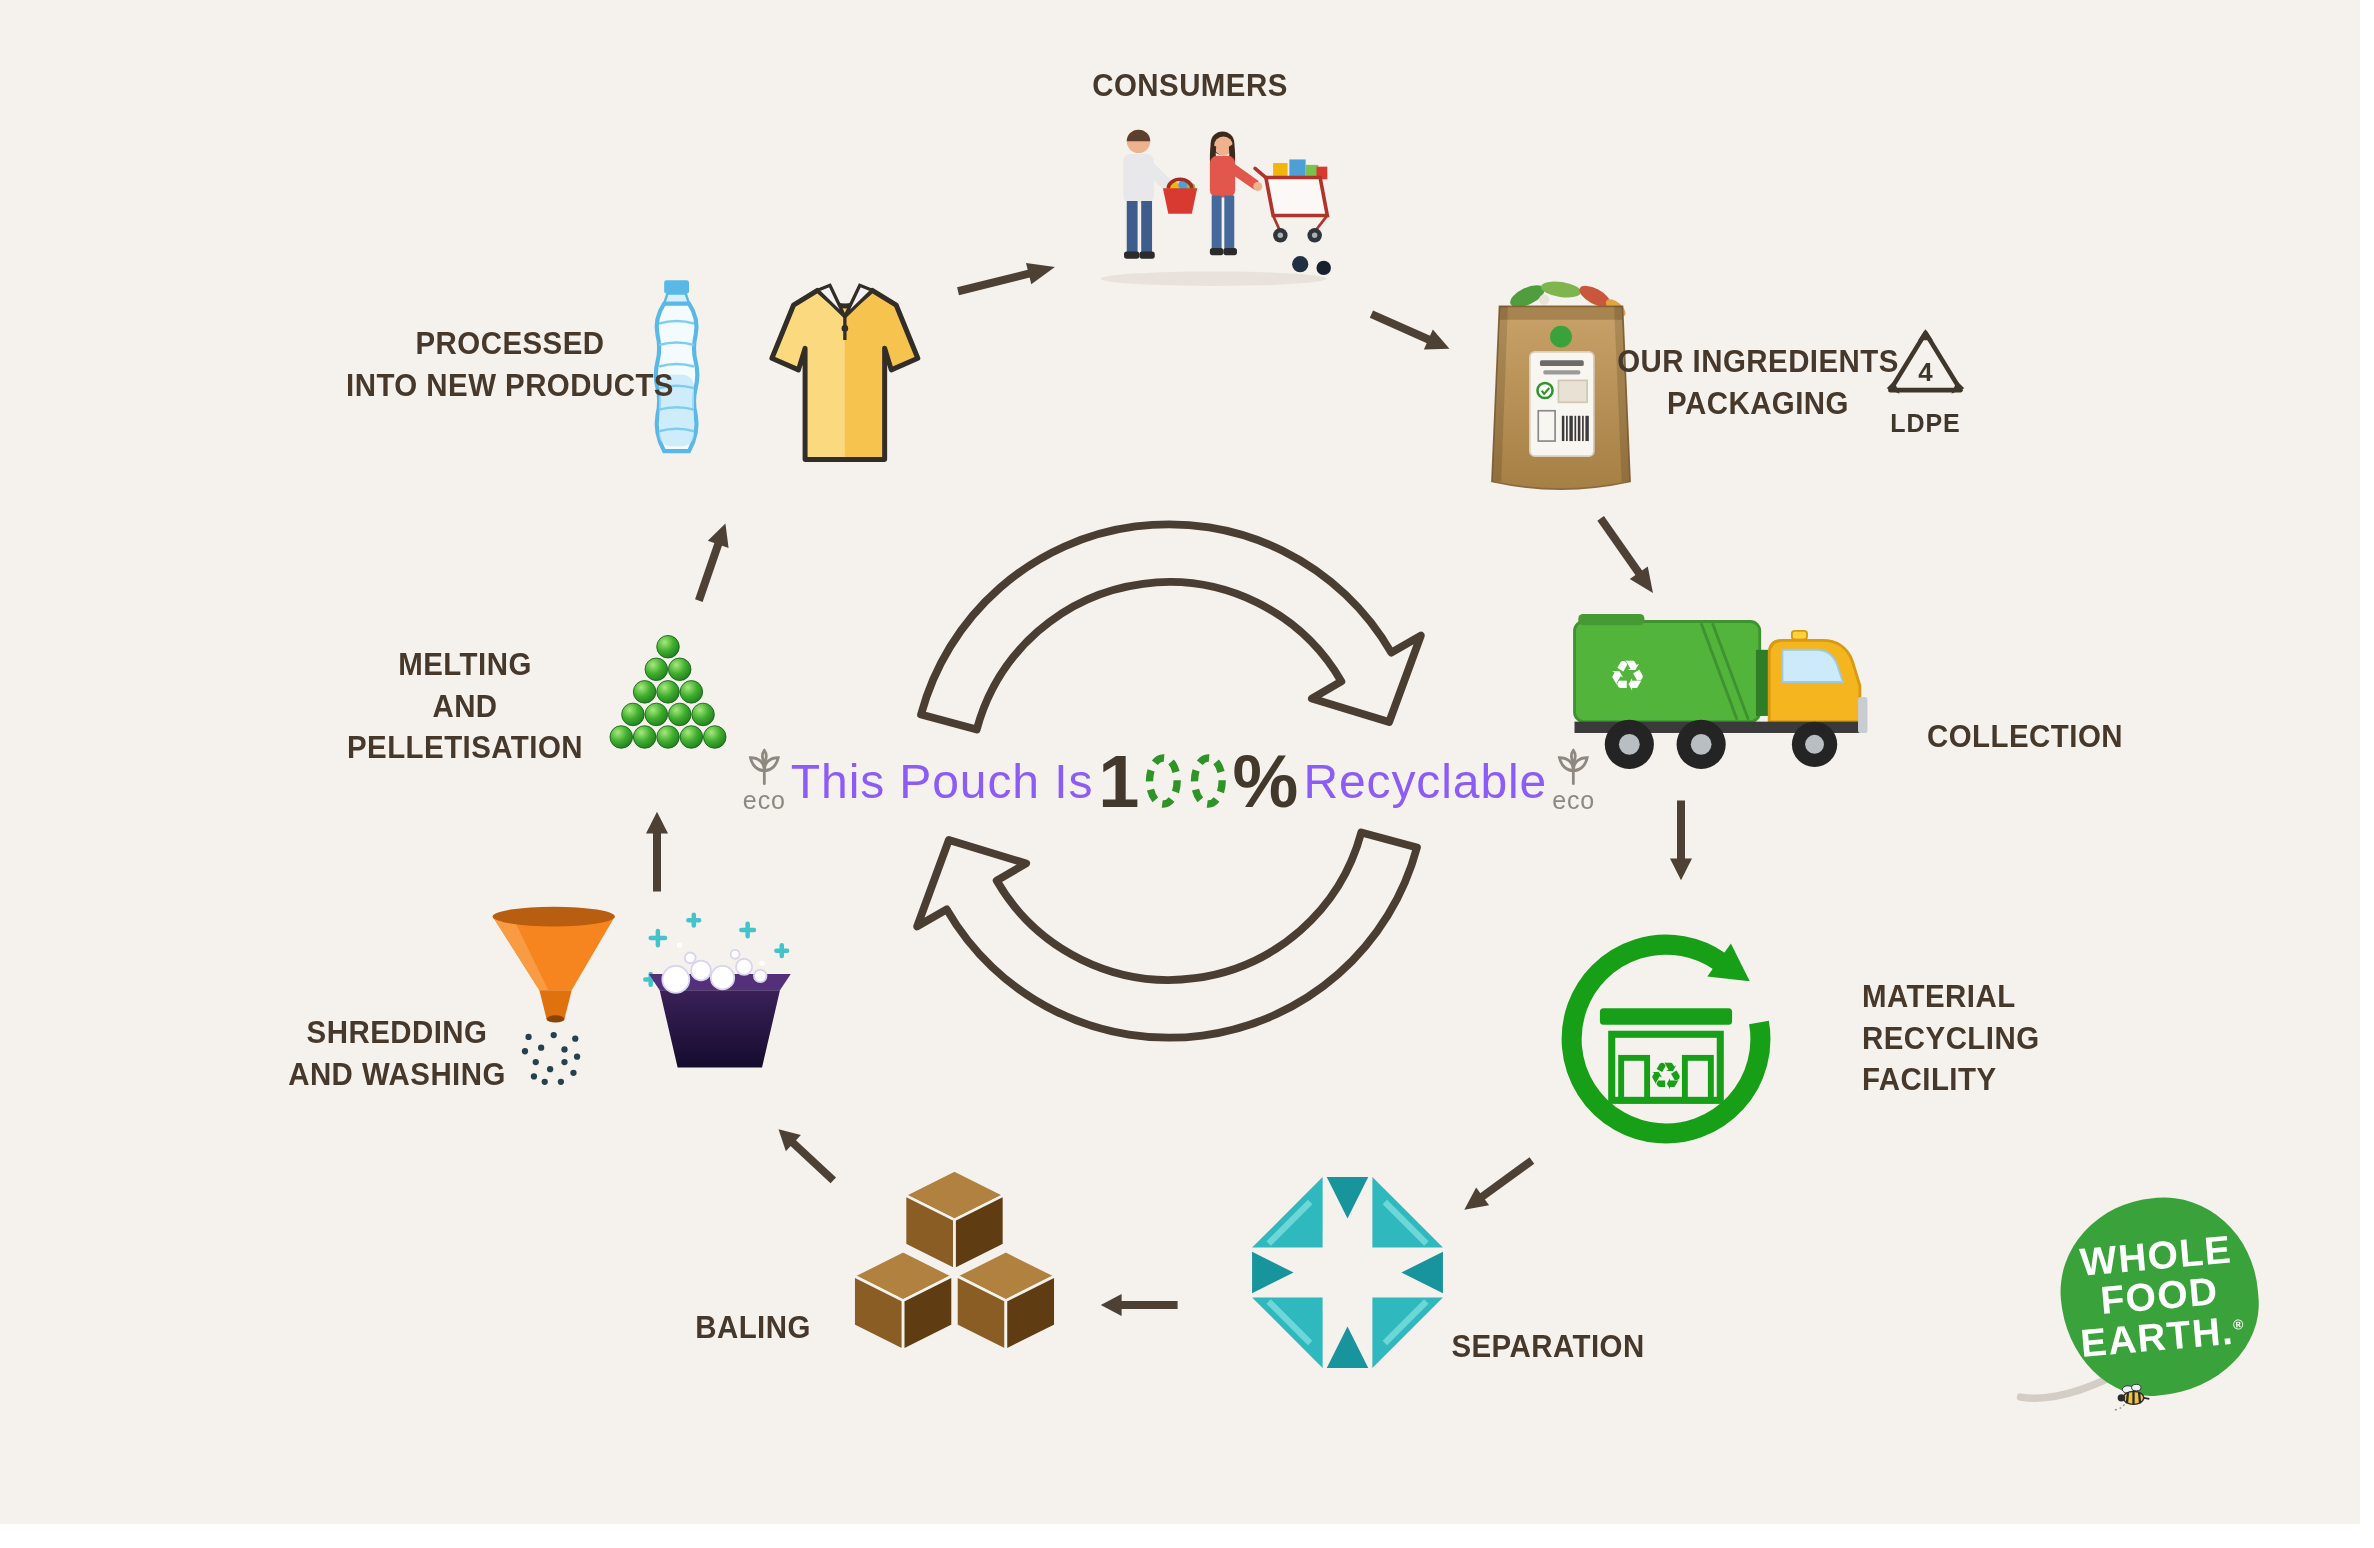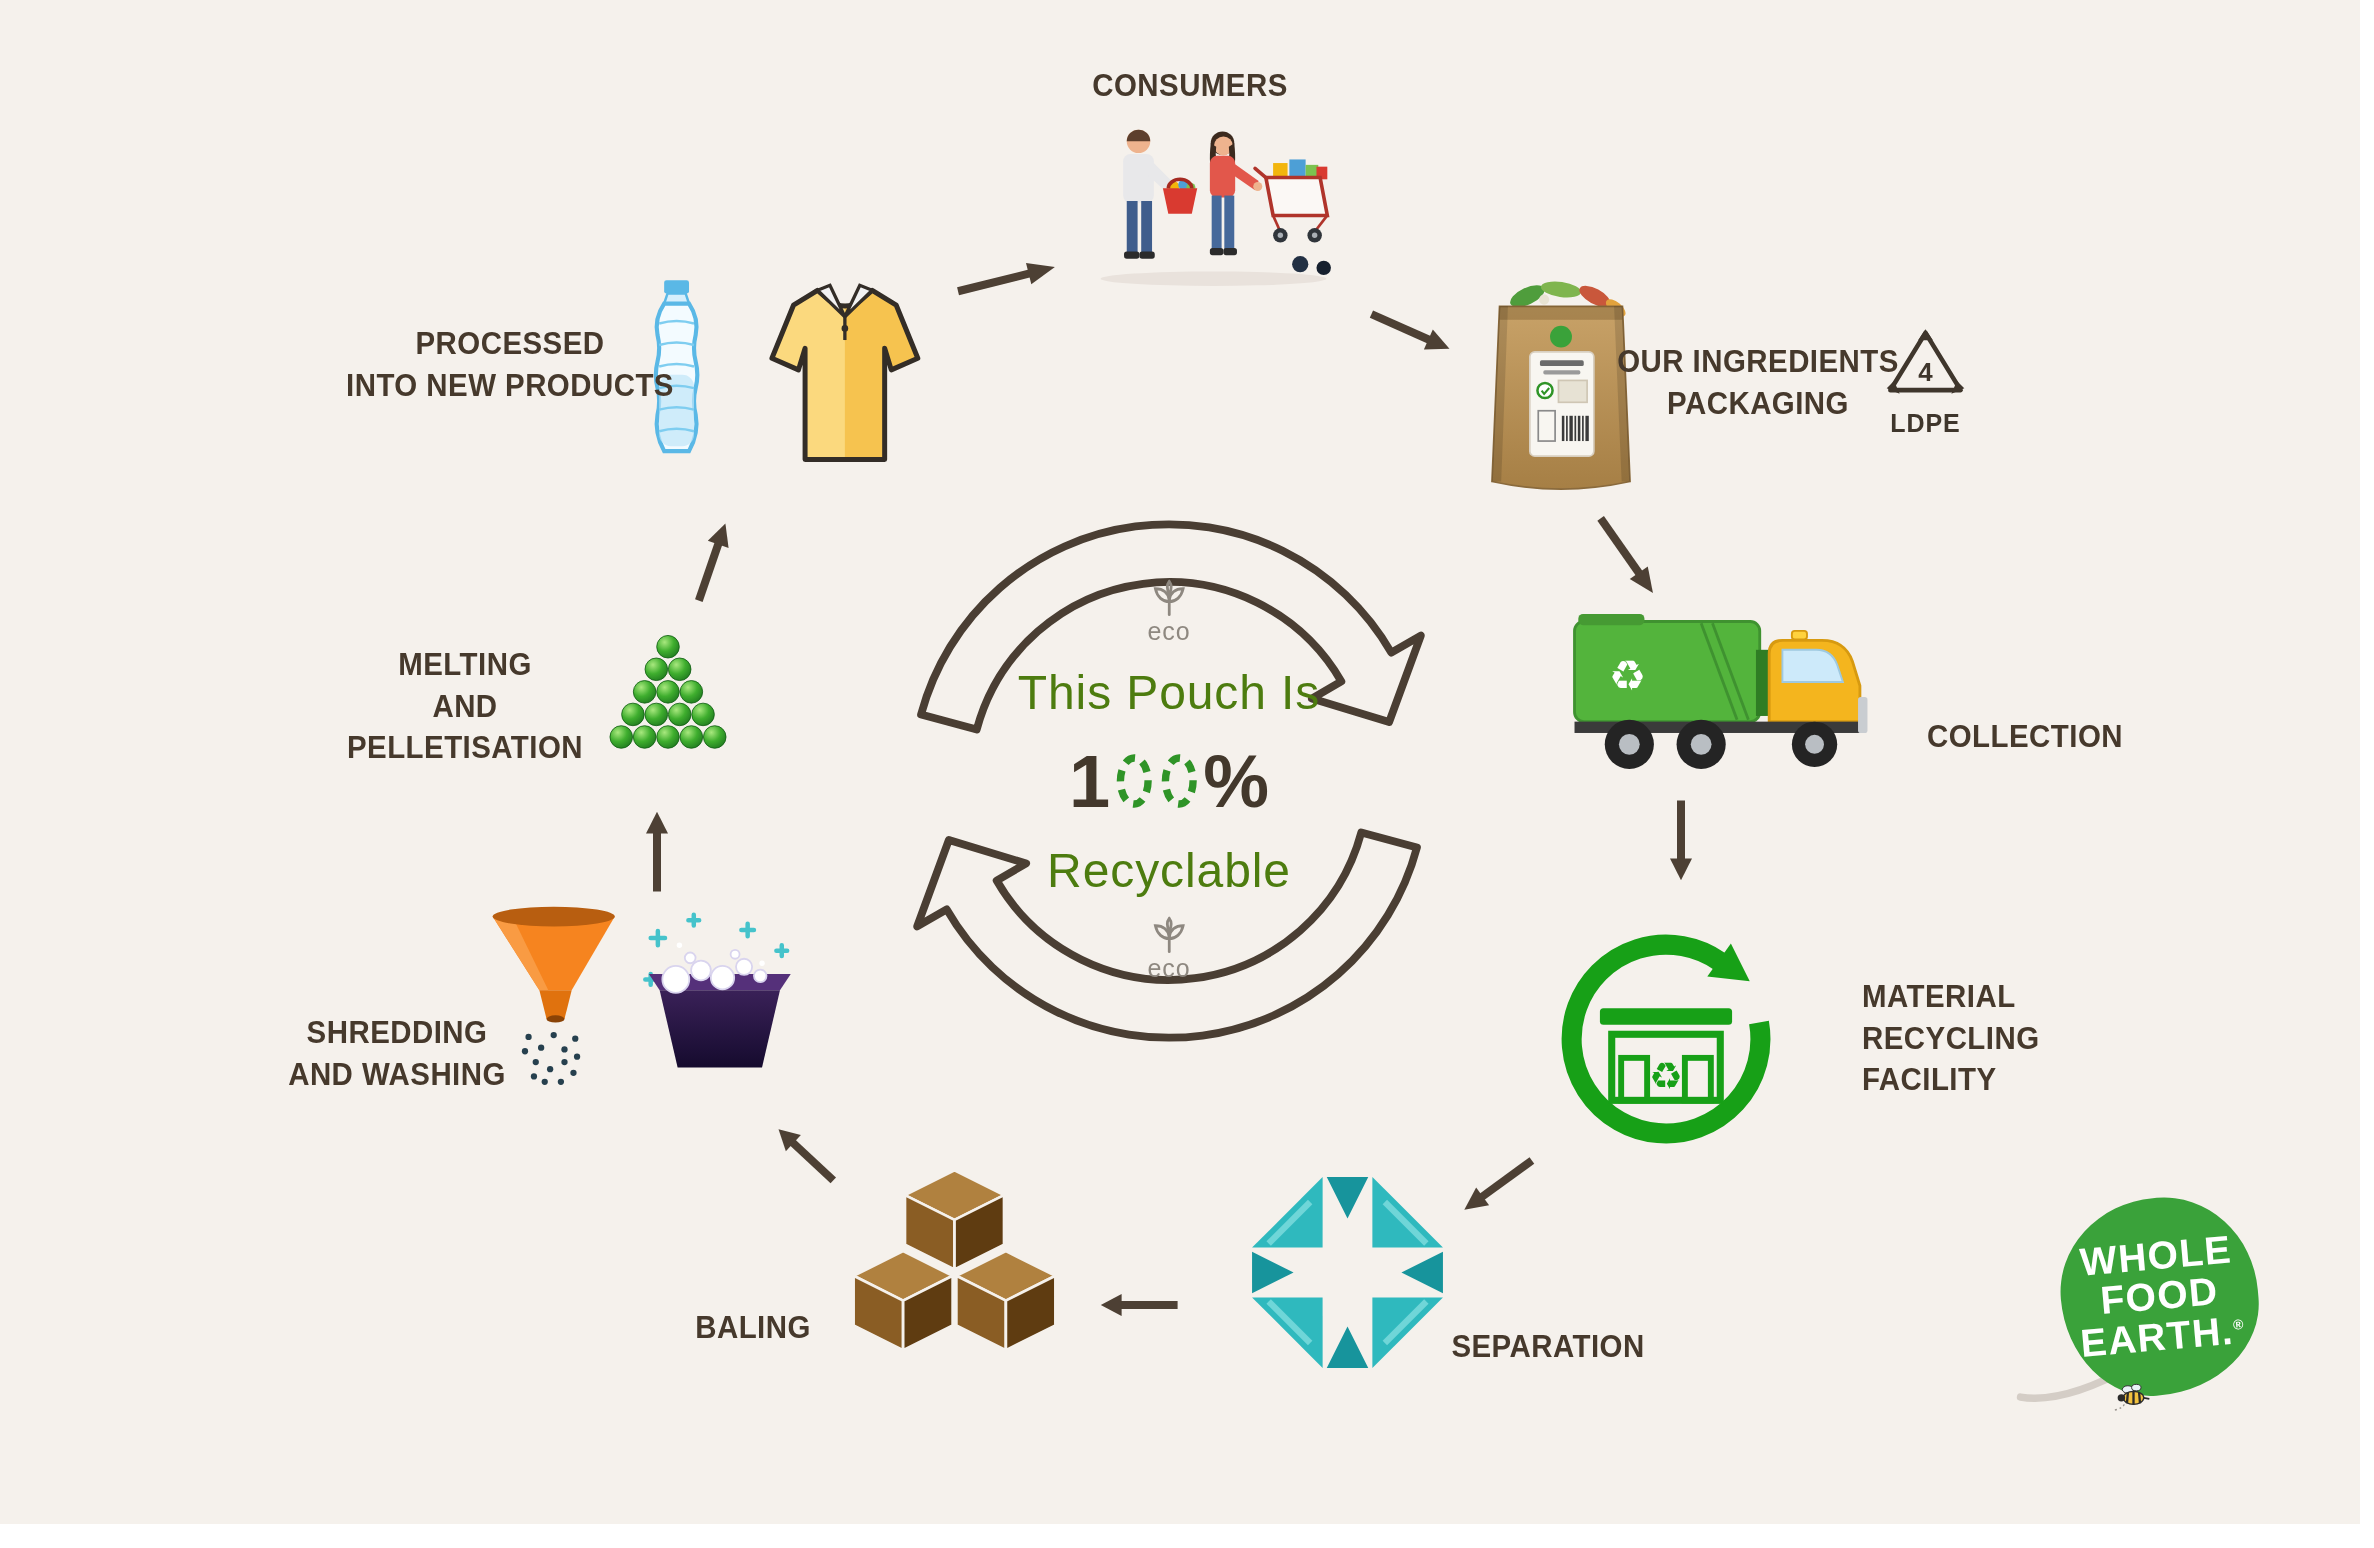--- a/index.html
+++ b/index.html
@@ -14,24 +14,24 @@
   .label{position:absolute;transform:translate(-50%,-50%) scaleX(0.92);transform-origin:center;
          text-align:center;color:#46392c;font-weight:700;font-size:32px;line-height:1.3;
          letter-spacing:0.5px;white-space:nowrap;}
   .label.left{transform:translate(0,-50%) scaleX(0.92);transform-origin:left center;text-align:left;}
   .lline{display:block;}
 
   .arrow{position:absolute;height:26px;transform-origin:0 50%;}
   .arrow svg{width:100%;height:100%;display:block;}
 
   .center-text{position:absolute;left:1169px;top:781px;transform:translate(-50%,-50%);
-               display:flex;flex-direction:column;align-items:center;gap:19px;color:#3e3931;}
+               display:flex;flex-direction:row;align-items:center;gap:5px;color:#3e3931;}
   .eco-block{display:flex;flex-direction:column;align-items:center;gap:0;}
   .eco-word{font-size:25px;color:#8e8880;letter-spacing:0.9px;}
-  .ct-line{font-size:48px;font-weight:400;color:#4d7c0f;letter-spacing:0.9px;}
+  .ct-line{font-size:48px;font-weight:400;color:#8b5cf6;letter-spacing:0.9px;}
   .percent-row{display:flex;align-items:center;gap:3.7px;height:85px;}
   .digit{font-size:74px;font-weight:700;color:#43382c;line-height:1;}
   .zero{width:41px;height:59px;}
 
   .ldpe{position:absolute;left:1883px;top:327px;width:85px;text-align:center;color:#3f362c;}
   .ldpe-word{font-weight:700;font-size:25px;letter-spacing:0.9px;margin-top:10px;}
 
   .logo{position:absolute;left:2061px;top:1198px;width:197px;height:197px;background:#3aa23a;
         border-radius:52% 48% 55% 45% / 48% 52% 46% 54%;transform:rotate(-5deg);
         display:flex;flex-direction:column;align-items:center;justify-content:center;

